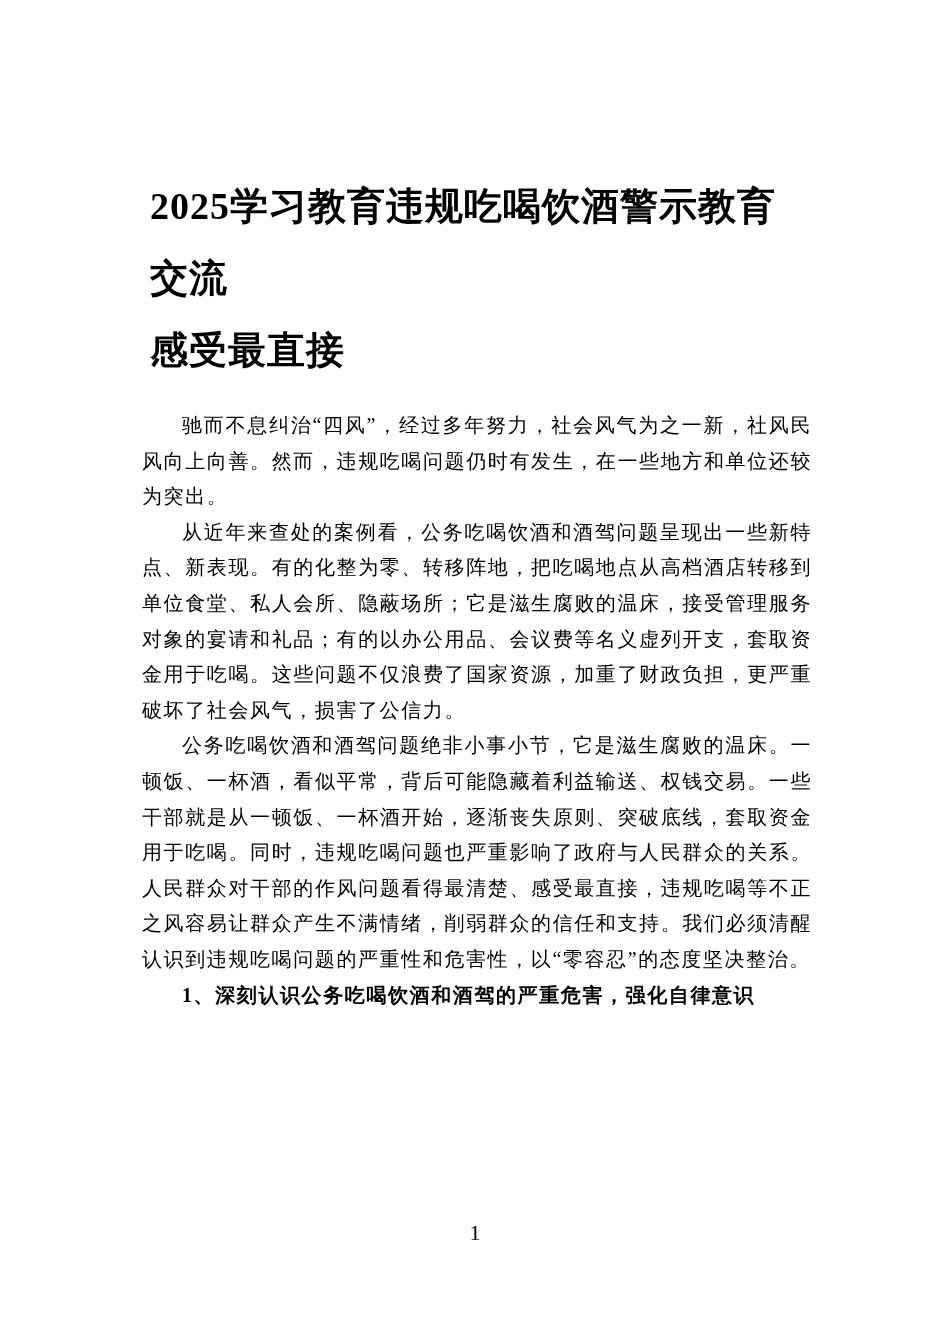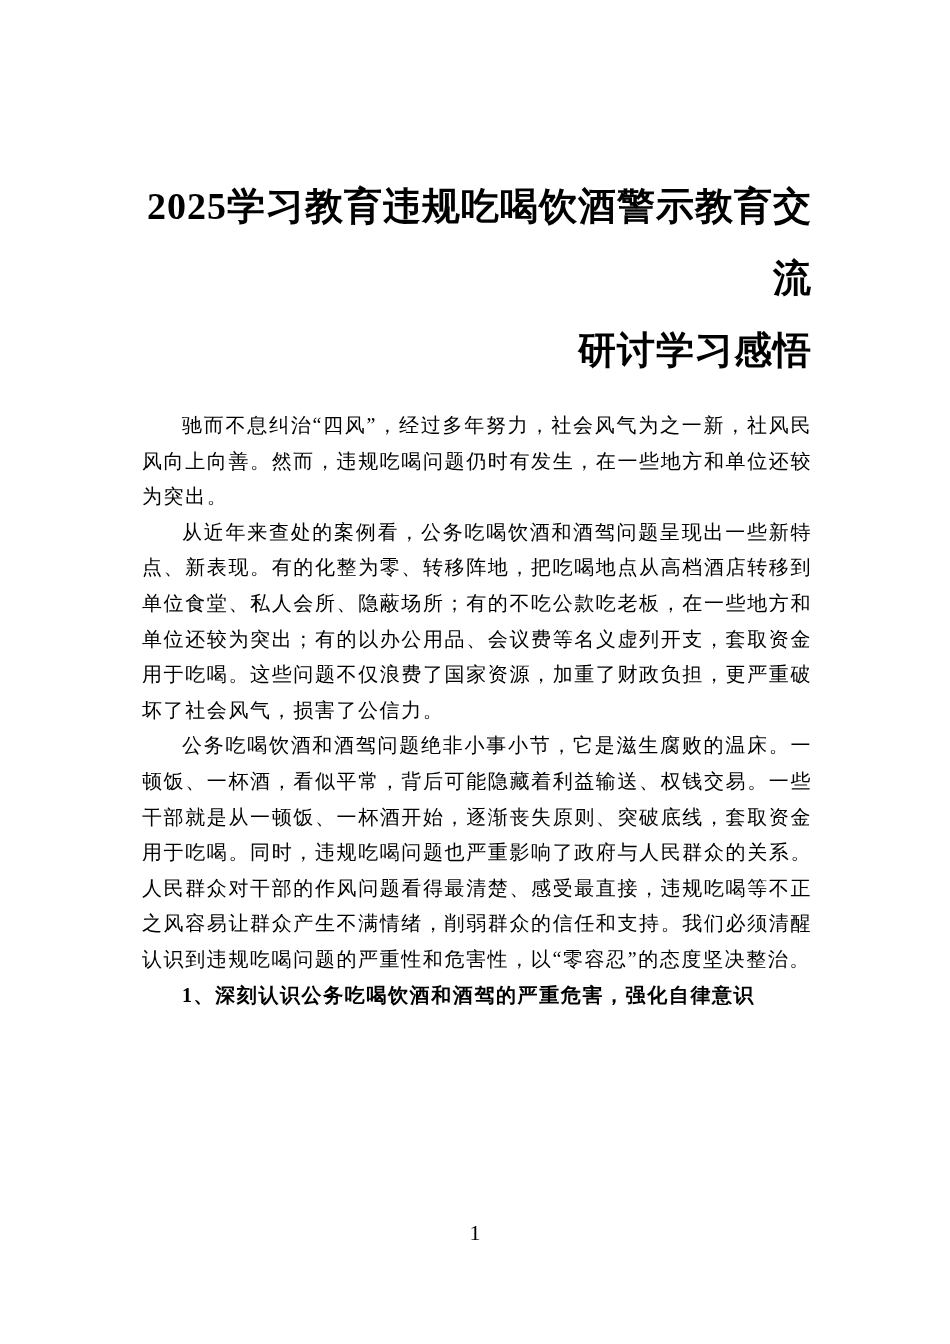--- a/index.html
+++ b/index.html
@@ -11,25 +11,25 @@
     height: 1344px;
     margin: 0 auto;
     background: #ffffff;
     color: #000000;
     font-family: "Liberation Serif", "DejaVu Serif", serif;
     padding: 170px 138px 0 142px;
     overflow: hidden;
   }
 
   .title {
-    margin: 0 0 22px 0;
+    margin: 0 0 22px 8px;
     font-size: 38px;
     font-weight: 700;
     line-height: 72px;
-    text-align: right;
+    text-align: left;
     letter-spacing: 1px;
   }
   .title-line { display: block; }
 
   .body-text p {
     margin: 0;
     font-size: 20px;
     line-height: 35.6px;
     letter-spacing: 1.6px;
     text-align: justify;
@@ -52,25 +52,25 @@
     letter-spacing: 0;
   }
 </style>
 </head>
 <body>
 
 <div class="page">
 
   <h1 class="title">
     <span class="title-line">2025学习教育违规吃喝饮酒警示教育交流</span>
-    <span class="title-line">研讨学习感悟</span>
+    <span class="title-line">感受最直接</span>
   </h1>
 
   <div class="body-text">
     <p>驰而不息纠治“四风”，经过多年努力，社会风气为之一新，社风民风向上向善。然而，违规吃喝问题仍时有发生，在一些地方和单位还较为突出。</p>
-    <p>从近年来查处的案例看，公务吃喝饮酒和酒驾问题呈现出一些新特点、新表现。有的化整为零、转移阵地，把吃喝地点从高档酒店转移到单位食堂、私人会所、隐蔽场所；有的不吃公款吃老板，在一些地方和单位还较为突出；有的以办公用品、会议费等名义虚列开支，套取资金用于吃喝。这些问题不仅浪费了国家资源，加重了财政负担，更严重破坏了社会风气，损害了公信力。</p>
+    <p>从近年来查处的案例看，公务吃喝饮酒和酒驾问题呈现出一些新特点、新表现。有的化整为零、转移阵地，把吃喝地点从高档酒店转移到单位食堂、私人会所、隐蔽场所；它是滋生腐败的温床，接受管理服务对象的宴请和礼品；有的以办公用品、会议费等名义虚列开支，套取资金用于吃喝。这些问题不仅浪费了国家资源，加重了财政负担，更严重破坏了社会风气，损害了公信力。</p>
     <p>公务吃喝饮酒和酒驾问题绝非小事小节，它是滋生腐败的温床。一顿饭、一杯酒，看似平常，背后可能隐藏着利益输送、权钱交易。一些干部就是从一顿饭、一杯酒开始，逐渐丧失原则、突破底线，套取资金用于吃喝。同时，违规吃喝问题也严重影响了政府与人民群众的关系。人民群众对干部的作风问题看得最清楚、感受最直接，违规吃喝等不正之风容易让群众产生不满情绪，削弱群众的信任和支持。我们必须清醒认识到违规吃喝问题的严重性和危害性，以“零容忍”的态度坚决整治。</p>
     <p class="section-heading">1、深刻认识公务吃喝饮酒和酒驾的严重危害，强化自律意识</p>
   </div>
 
   <div class="page-number">1</div>
 
 </div>
 
 </body></html>

